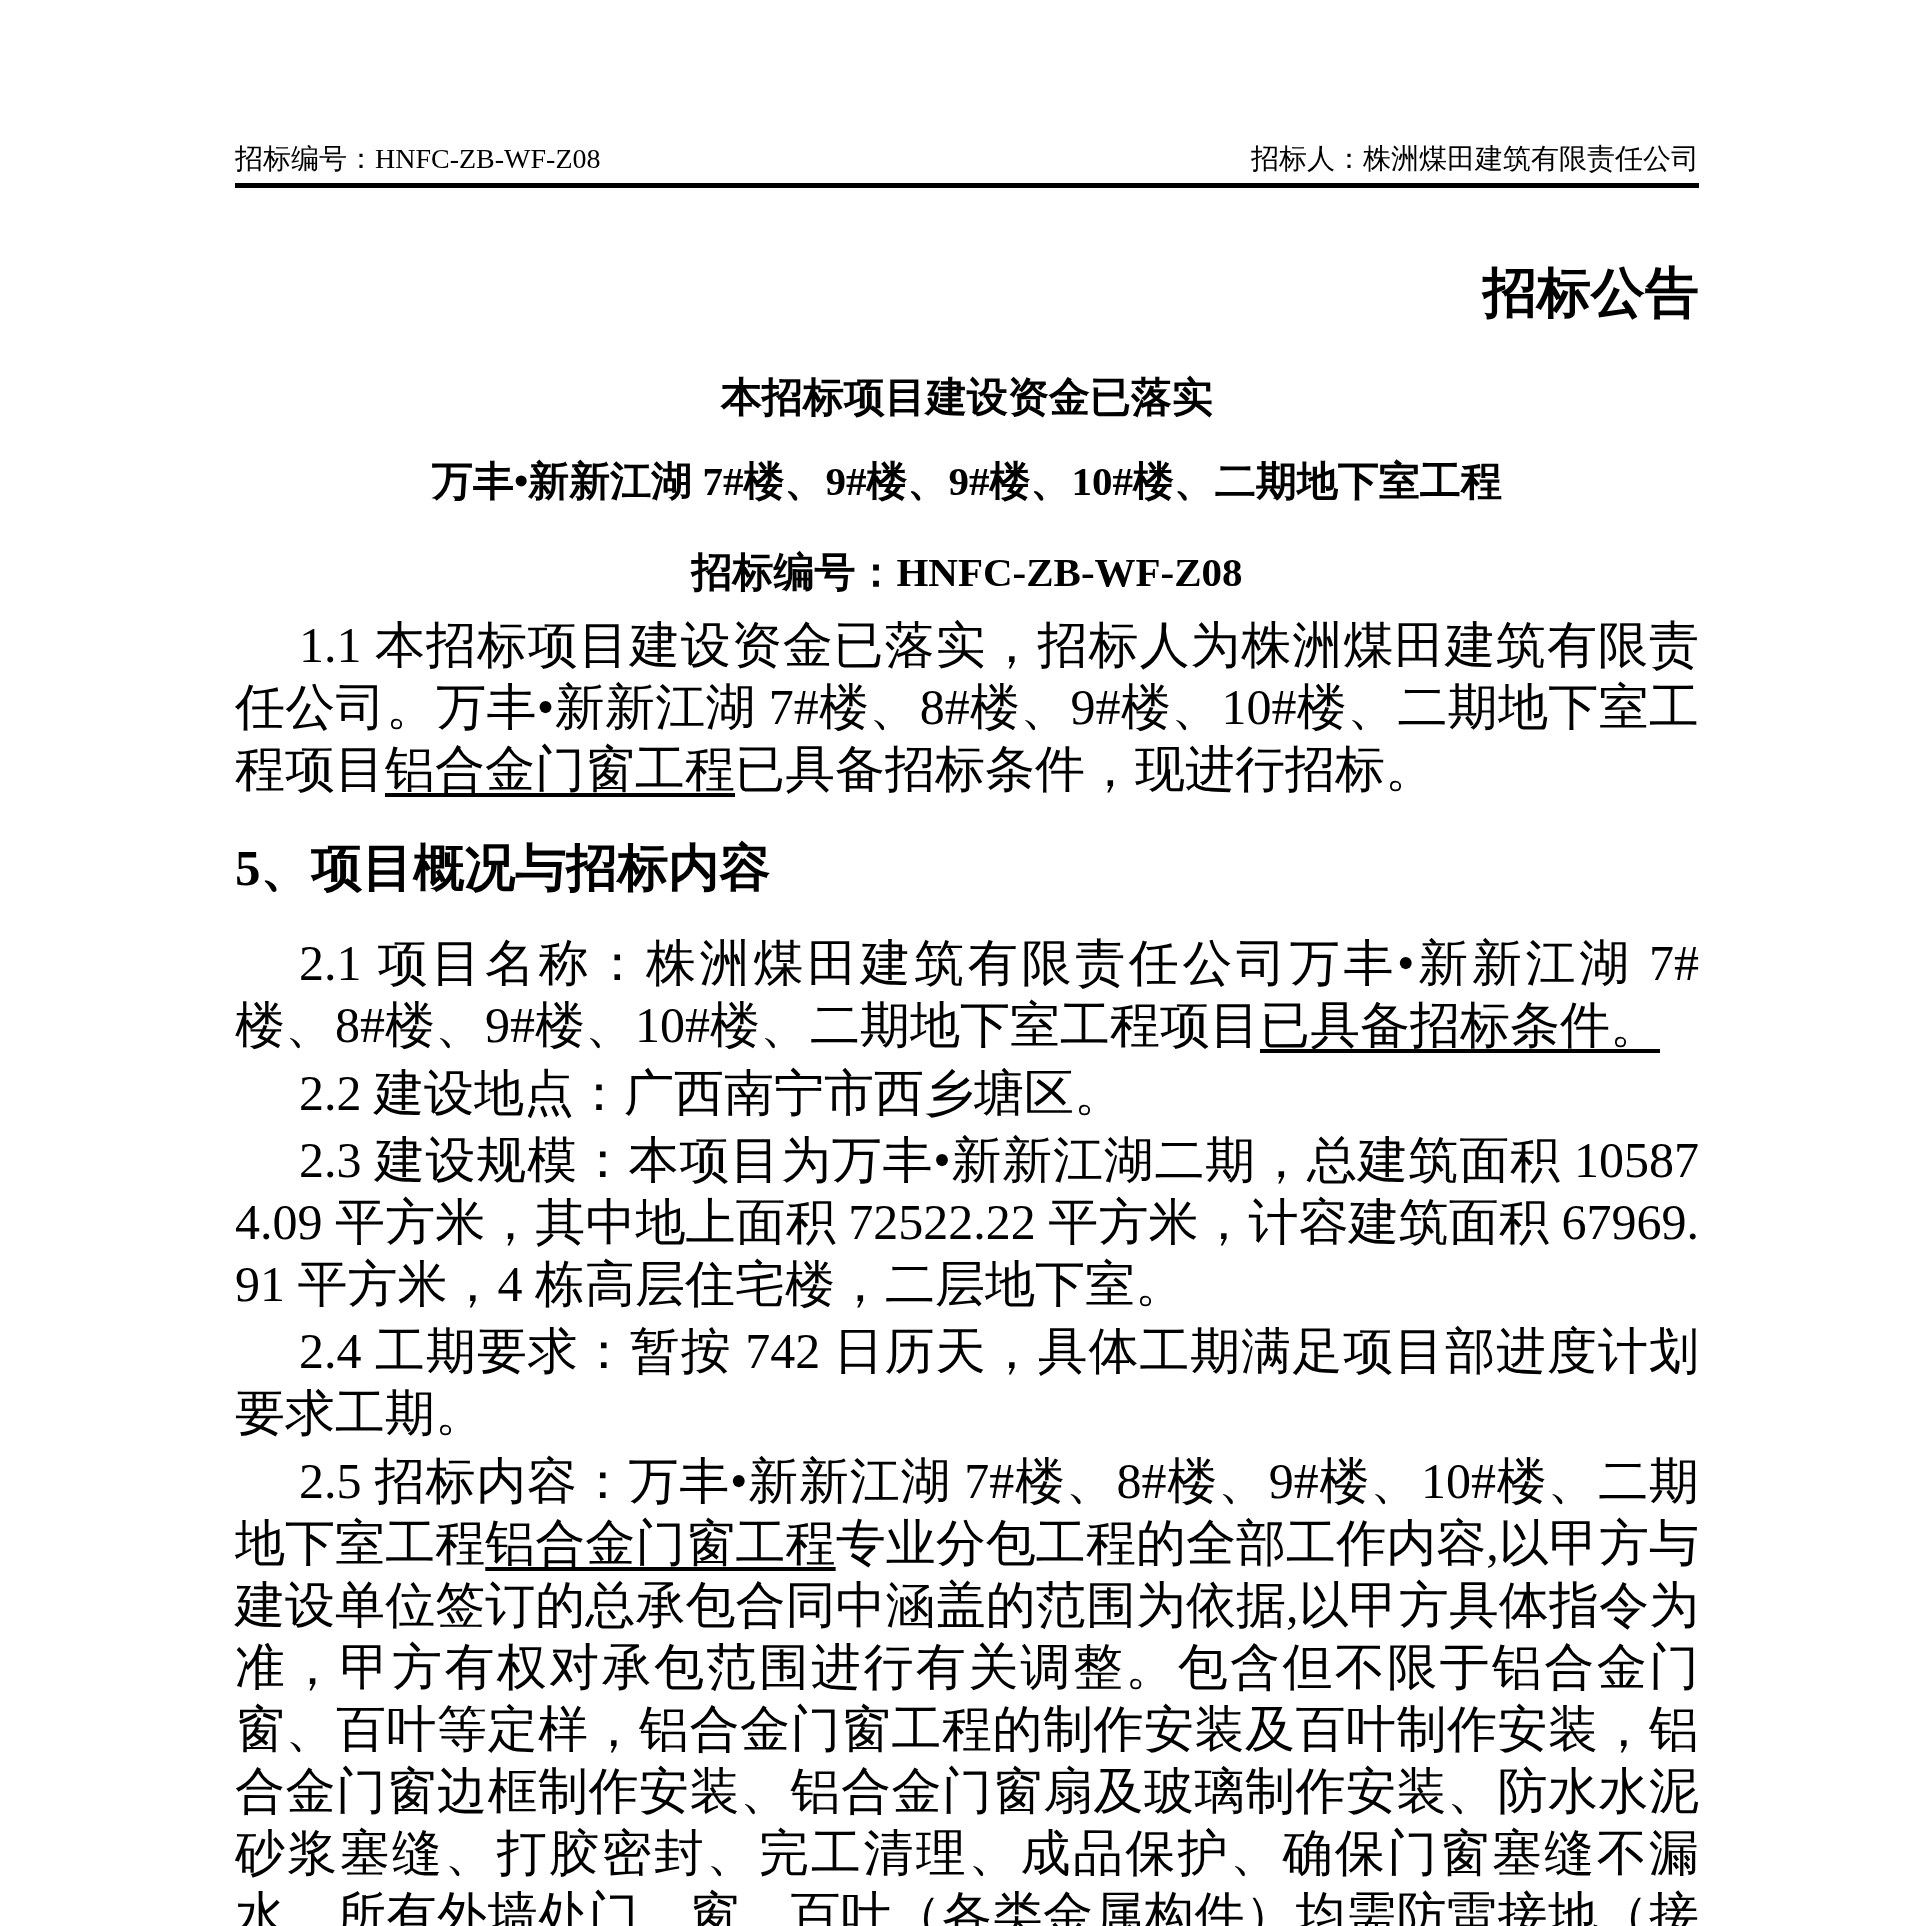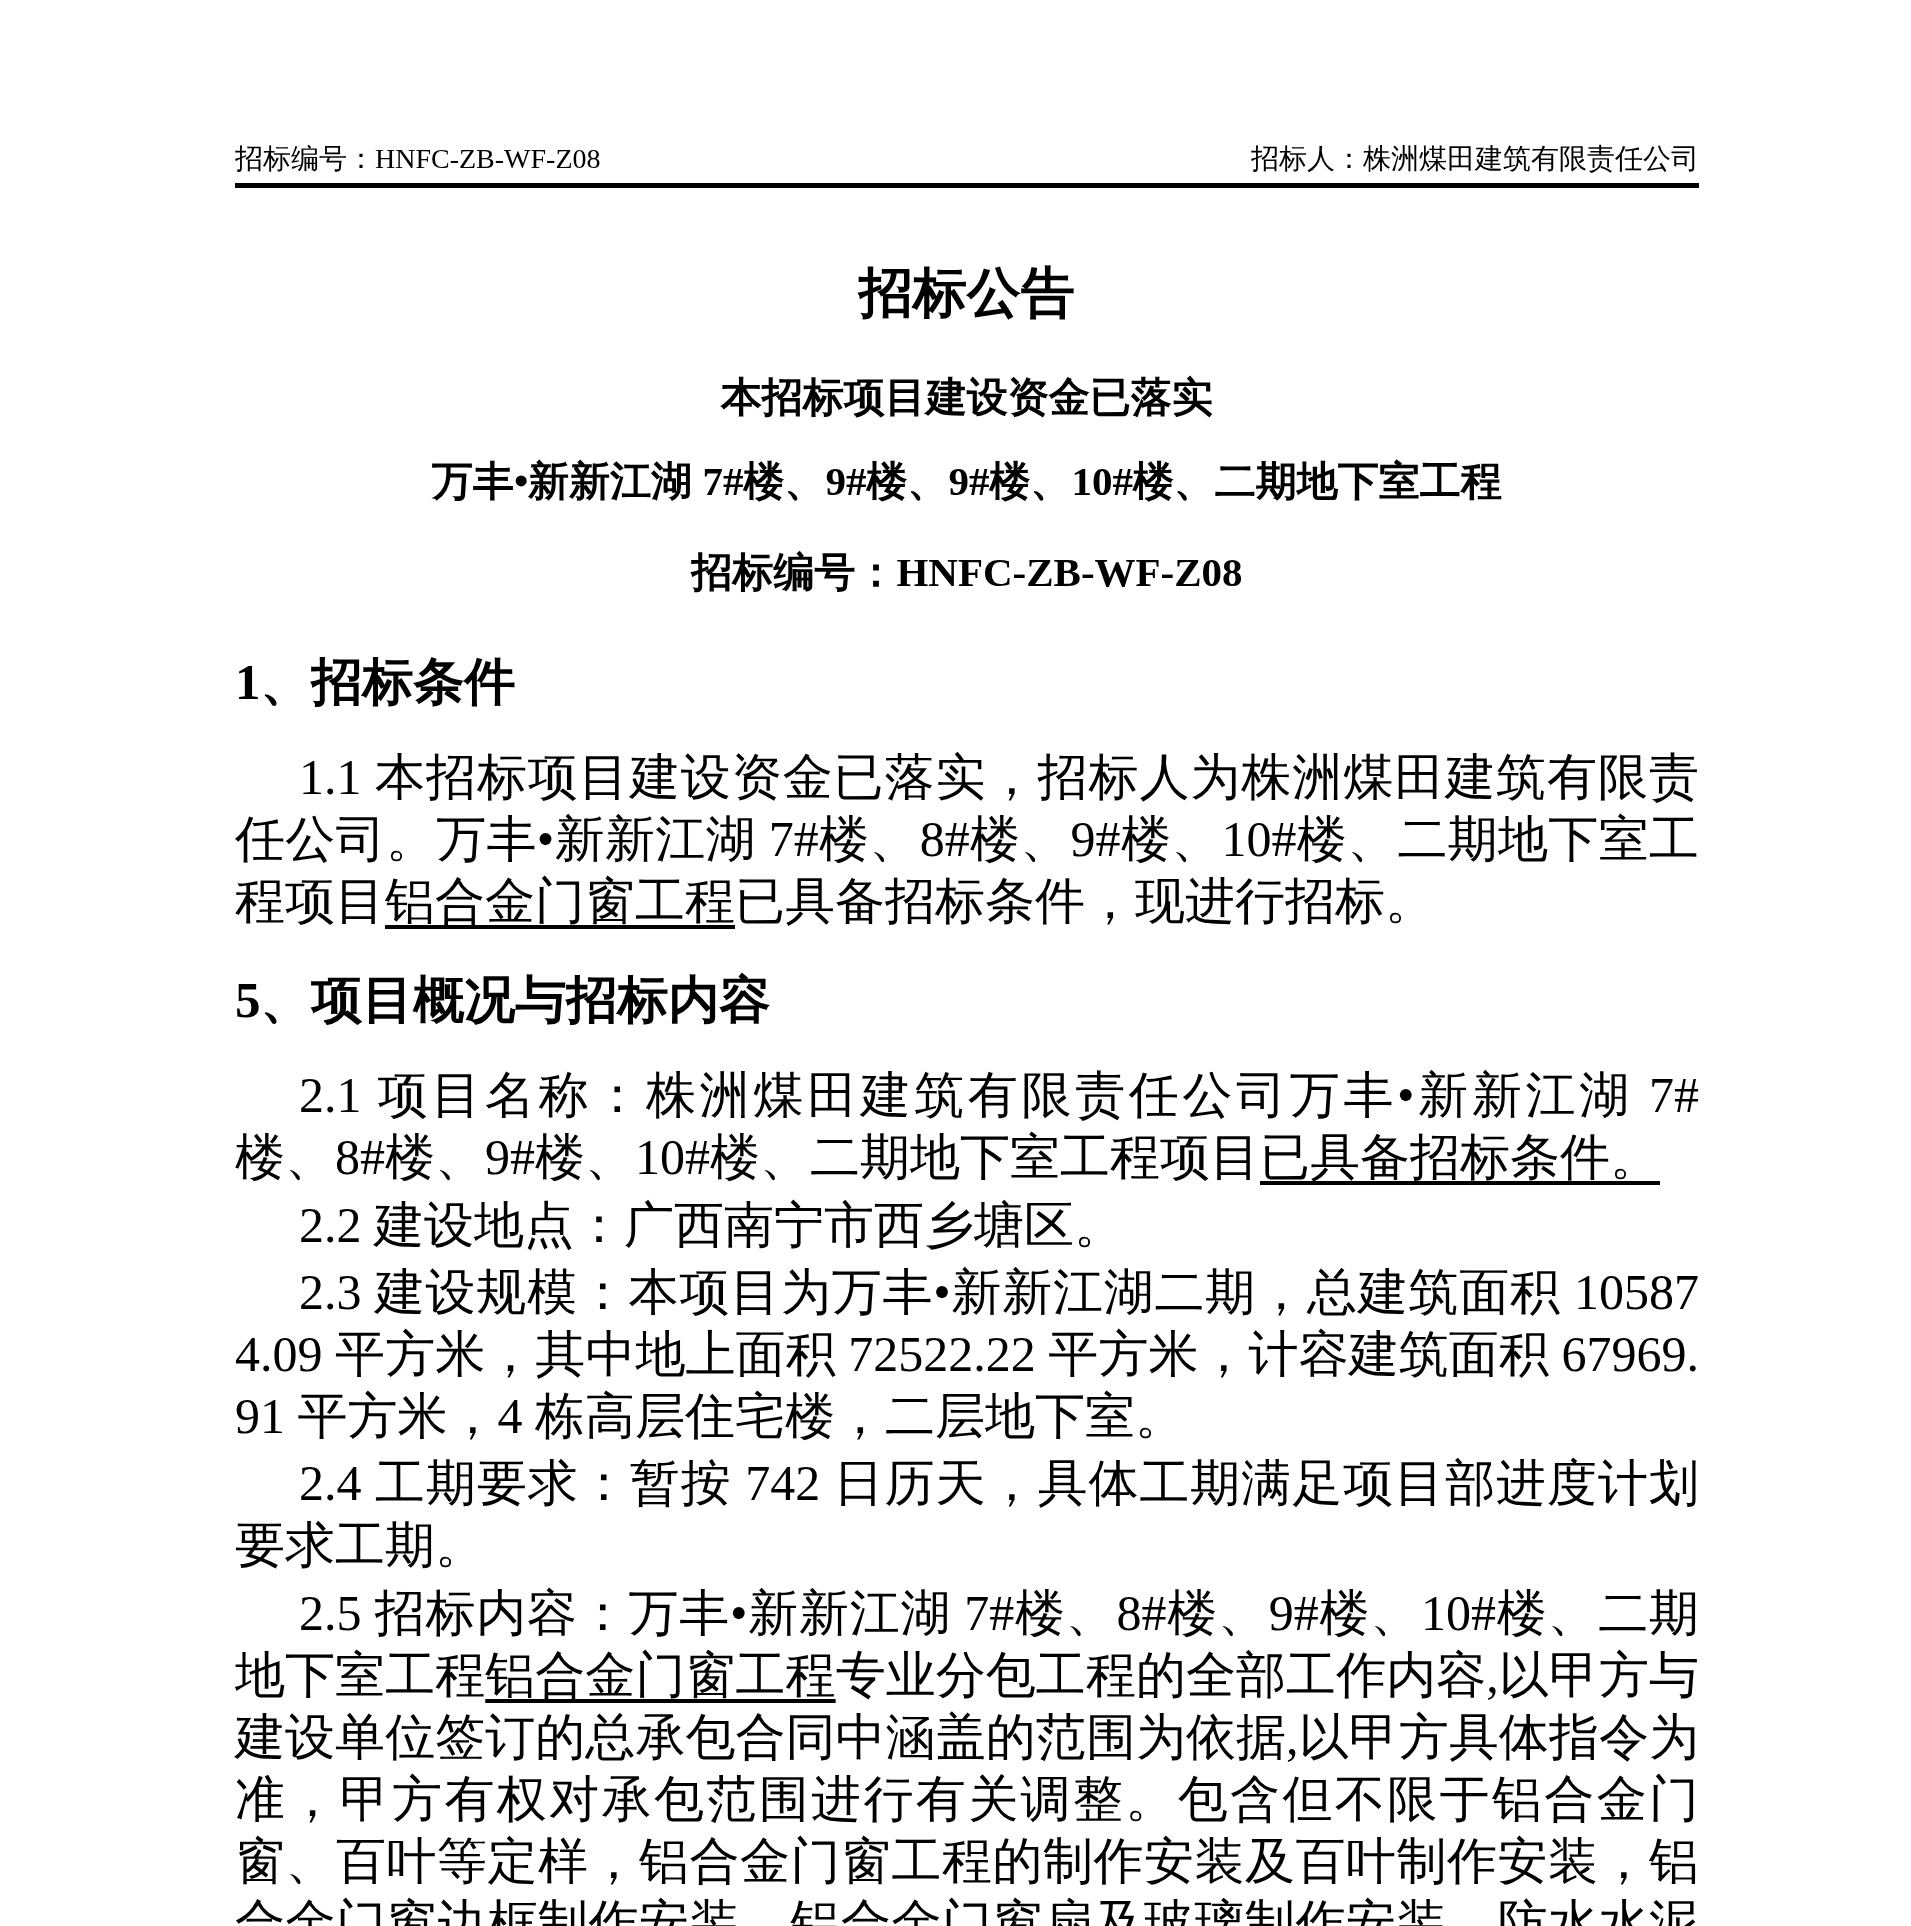--- a/index.html
+++ b/index.html
@@ -30,21 +30,21 @@
     line-height: 39px;
     white-space: nowrap;
   }
   .content {
     position: absolute;
     left: 235px;
     top: 216px;
     width: 1464px;
   }
   .doc-title {
-    text-align: center;
+    text-align: right;
     font-size: 54px;
     font-weight: bold;
     line-height: 100px;
     margin: 27px 0 0 0;
   }
   .subtitle {
     text-align: center;
     font-size: 41px;
     font-weight: bold;
     line-height: 84px;
@@ -84,21 +84,20 @@
   </div>
 
   <div class="content">
     <div class="doc-title">招标公告</div>
     <div id="subtitle-block">
         <div class="subtitle first"><span>本招标项目建设资金已落实</span></div>
         <div class="subtitle"><span>万丰•新新江湖 7#楼、9#楼、9#楼、10#楼、二期地下室工程</span></div>
         <div class="subtitle last"><span>招标编号：HNFC-ZB-WF-Z08</span></div>
       </div>
     <div id="document-body">
-        <h2 class="section-heading">1、招标条件</h2>
         <p class="body-para"><span>1.1 本招标项目建设资金已落实，招标人为株洲煤田建筑有限责任公司。万丰•新新江湖 7#楼、8#楼、9#楼、10#楼、二期地下室工程项目</span><span class="u">铝合金门窗工程</span><span>已具备招标条件，现进行招标。</span></p>
         <h2 class="section-heading">5、项目概况与招标内容</h2>
         <p class="body-para"><span>2.1 项目名称：株洲煤田建筑有限责任公司万丰•新新江湖 7#楼、8#楼、9#楼、10#楼、二期地下室工程项目</span><span class="u">已具备招标条件。</span></p>
         <p class="body-para"><span>2.2 建设地点：广西南宁市西乡塘区。</span></p>
         <p class="body-para"><span>2.3 建设规模：本项目为万丰•新新江湖二期，总建筑面积 105874.09 平方米，其中地上面积 72522.22 平方米，计容建筑面积 67969.91 平方米，4 栋高层住宅楼，二层地下室。</span></p>
         <p class="body-para"><span>2.4 工期要求：暂按 742 日历天，具体工期满足项目部进度计划要求工期。</span></p>
         <p class="body-para"><span>2.5 招标内容：万丰•新新江湖 7#楼、8#楼、9#楼、10#楼、二期地下室工程</span><span class="u">铝合金门窗工程</span><span>专业分包工程的全部工作内容,以甲方与建设单位签订的总承包合同中涵盖的范围为依据,以甲方具体指令为准，甲方有权对承包范围进行有关调整。包含但不限于铝合金门窗、百叶等定样，铝合金门窗工程的制作安装及百叶制作安装，铝合金门窗边框制作安装、铝合金门窗扇及玻璃制作安装、防水水泥砂浆塞缝、打胶密封、完工清理、成品保护、确保门窗塞缝不漏水，所有外墙处门、窗、百叶（各类金属构件）均需防雷接地（接线头已由水电班组预留）等全部相关工作内容，上述所有工程按甲方确认的施工图及清单的内容、做法、技术标准及国家规范标准进行施工。乙方以甲方与建设单位签订的总承包合同中涵盖的范围为依据,以甲方具体指令为准, 甲方有权对承包范围进行有关调整。</span></p>
       </div>
   </div>
 

